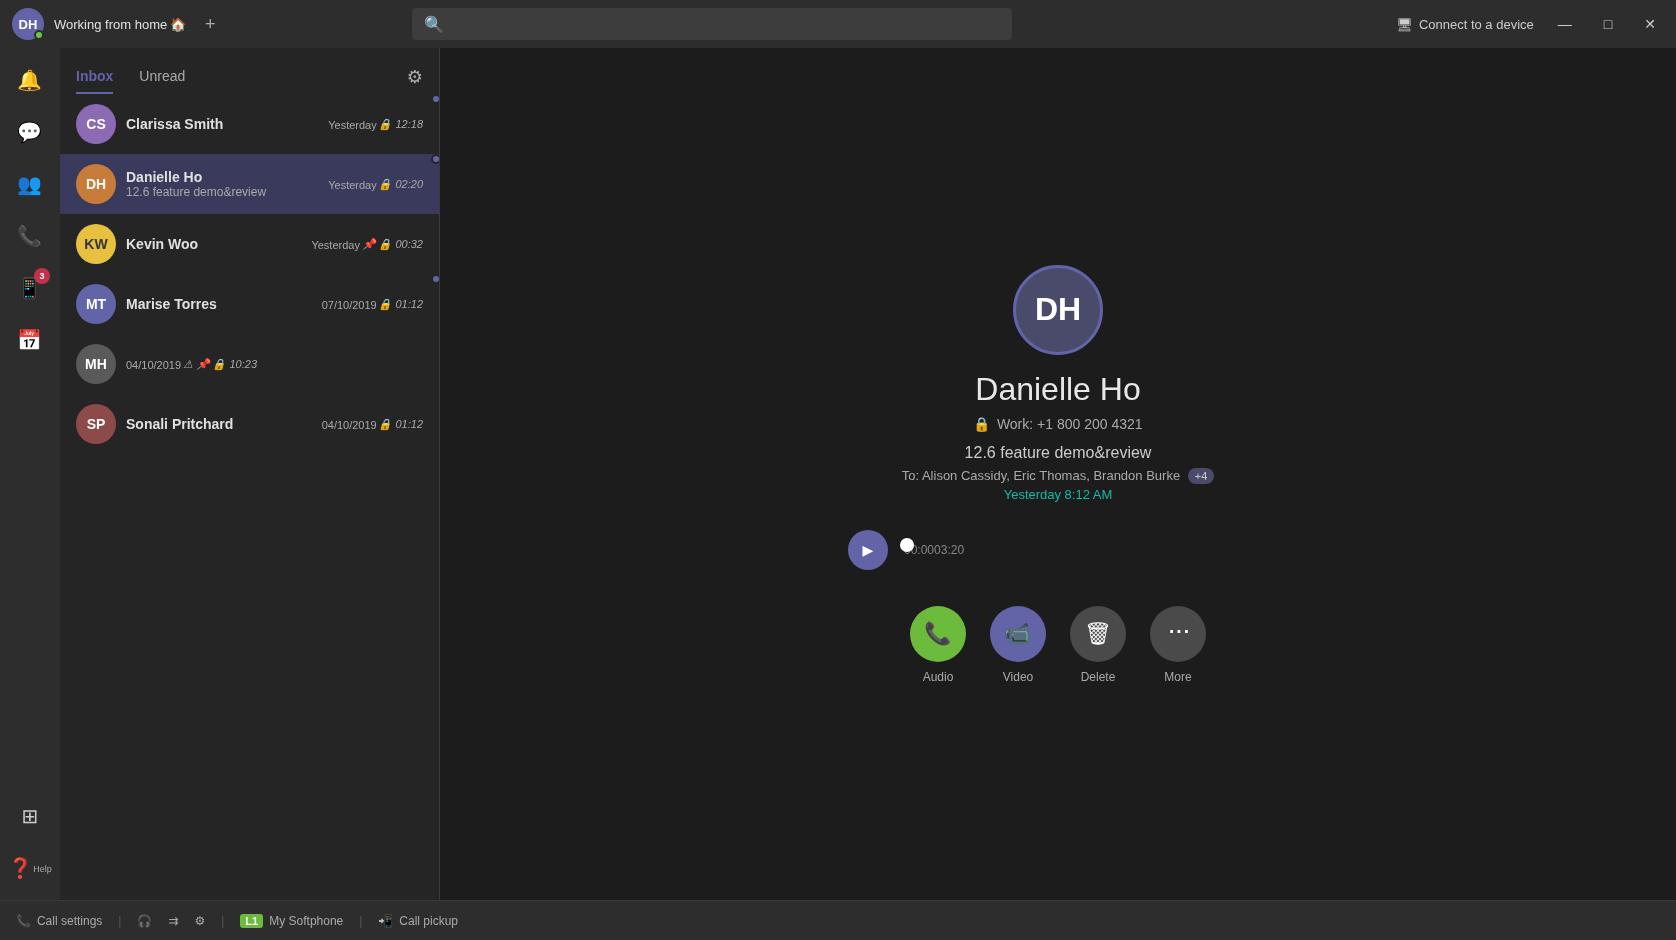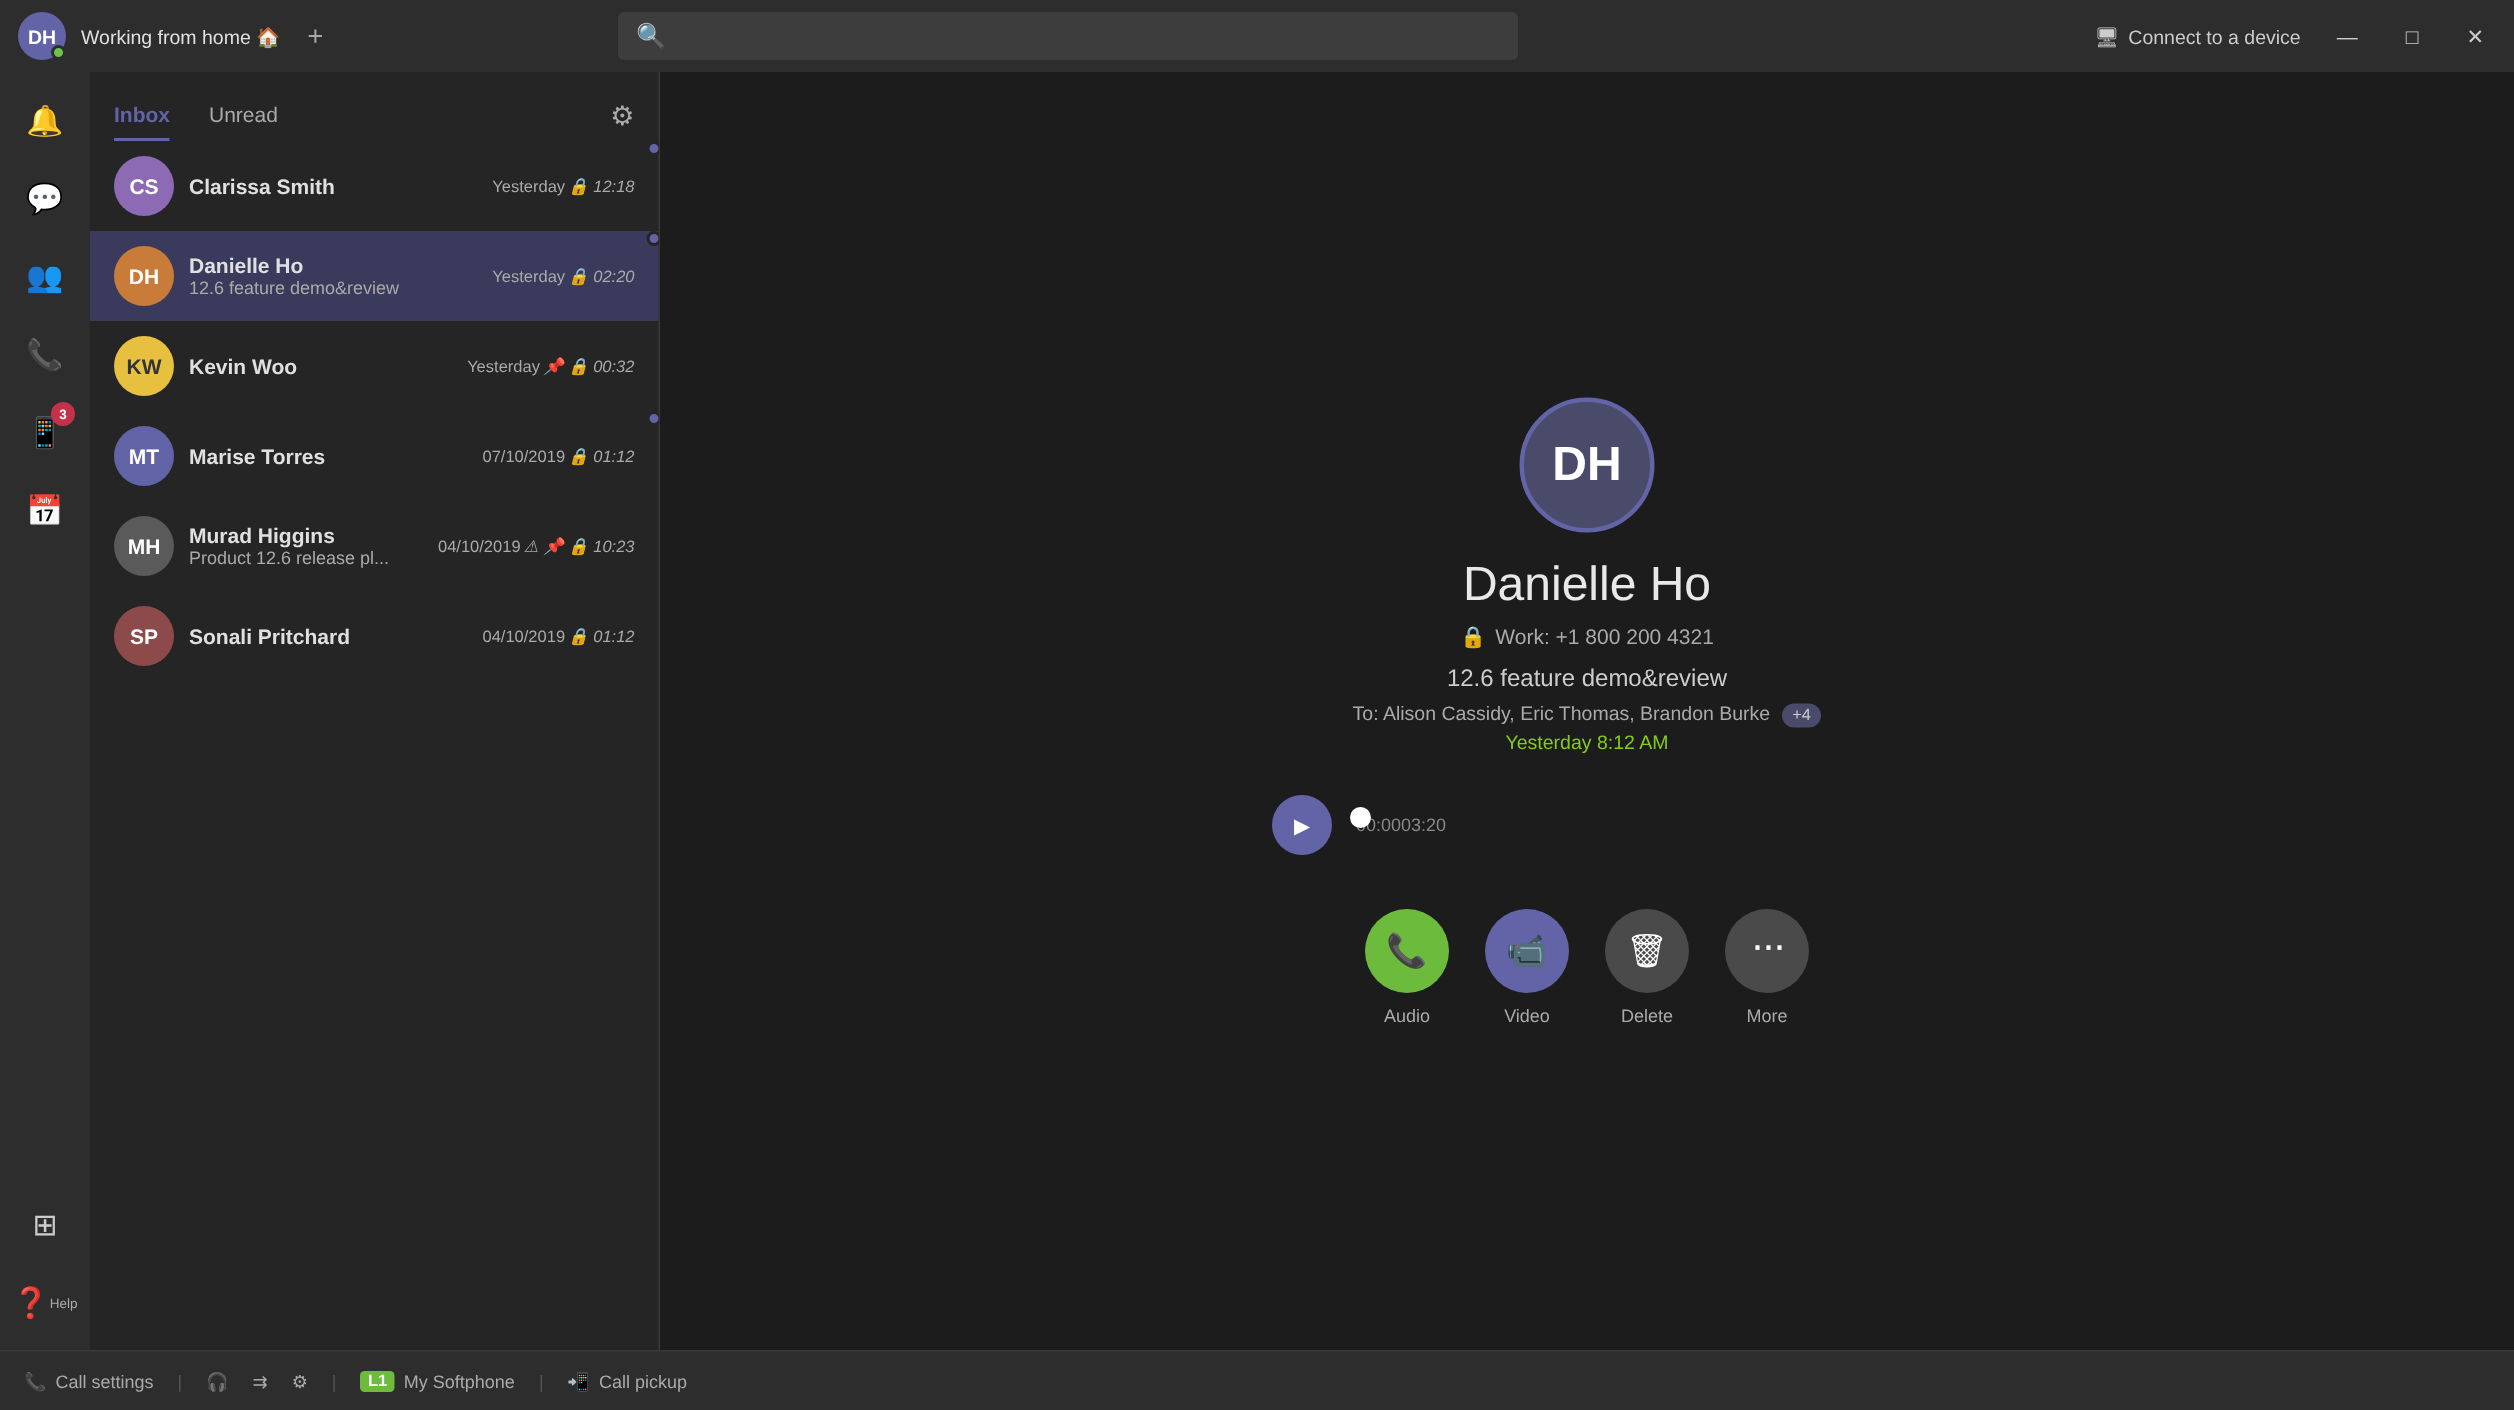--- a/index.html
+++ b/index.html
@@ -268,21 +268,21 @@
     }
     .voicemail-badge {
       background: #4a4a6a;
       color: #ccc;
       font-size: 11px;
       border-radius: 10px;
       padding: 2px 7px;
       margin-left: 4px;
     }
     .voicemail-time {
-      font-size: 13px; color: #84cc16;
+      font-size: 13px; color: #14b8a6;
       margin-bottom: 28px;
     }
     .player {
       display: flex; align-items: center; gap: 12px;
       width: 420px;
       margin-bottom: 36px;
     }
     .play-btn {
       width: 40px; height: 40px;
       border-radius: 50%;
@@ -479,24 +479,20 @@
           <span class="chat-time">07/10/2019</span>
           <span class="chat-lock">🔒 01:12</span>
         </div>
         <div class="unread-dot"></div>
       </div>
 
       <div class="chat-item">
         <div class="avatar-wrap">
           <div class="avatar" style="background:#5a5a5a">MH</div>
         </div>
-        <div class="chat-info">
-          <div class="chat-name">Murad Higgins</div>
-          <div class="chat-preview">Product 12.6 release pl...</div>
-        </div>
         <div class="chat-meta">
           <span class="chat-time">04/10/2019</span>
           <span class="chat-lock">⚠ 📌 🔒 10:23</span>
         </div>
       </div>
 
       <div class="chat-item">
         <div class="avatar-wrap">
           <div class="avatar" style="background:#8c4a4a">SP</div>
         </div>

